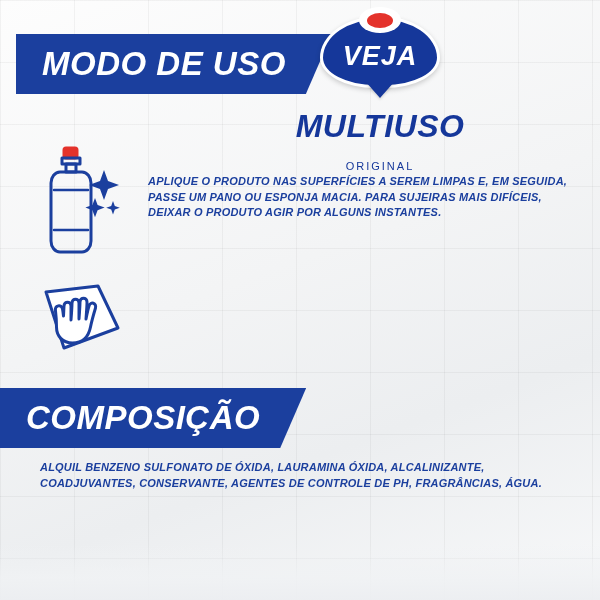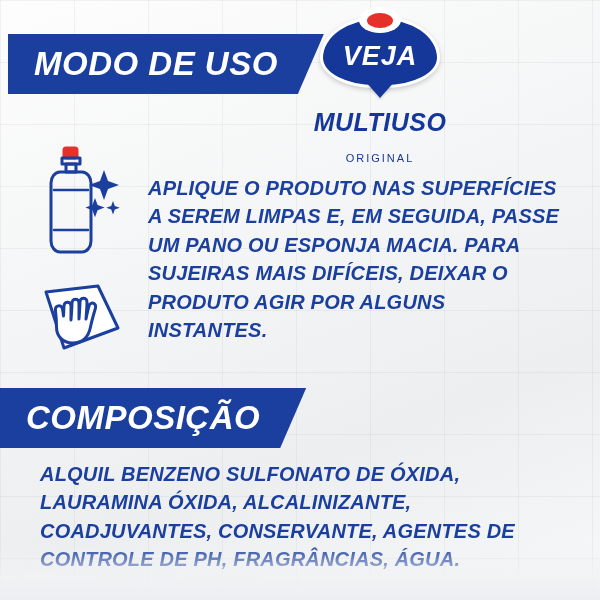--- a/index.html
+++ b/index.html
@@ -56,21 +56,21 @@
     padding: 6px 46px 8px 26px;
     clip-path: polygon(0 0, 100% 0, calc(100% - 26px) 100%, 0 100%);
     box-shadow: 0 2px 4px rgba(0,0,0,0.10);
   }
   .banner-text {
     font-size: 33px;
     line-height: 1;
     white-space: nowrap;
   }
   #banner-modo {
-    left: 8px;
+    left: 16px;
     top: 34px;
     height: 46px;
   }
   #banner-composicao {
     left: 0;
     top: 388px;
     height: 46px;
   }
 
   
@@ -143,37 +143,37 @@
   }
   .leaf-icon .dot {
     width: 26px;
     height: 15px;
     border-radius: 50%;
     background: #e4322b;
   }
   .logo-sub {
     margin-top: 20px;
     color: #15379a;
-    font-size: 25px;
+    font-size: 32px;
     font-weight: bold;
     font-style: italic;
     letter-spacing: 0.5px;
   }
   .logo-sub2 {
     margin-top: 15px;
     color: #15379a;
     font-size: 11px;
     letter-spacing: 2px;
   }
 
   
   .para {
     position: absolute;
     color: #1b3f9e;
-    font-size: 20px;
+    font-size: 11px;
     font-style: italic;
     font-weight: bold;
     line-height: 1.42;
     letter-spacing: 0.2px;
   }
   #para-1 { left: 148px; top: 174px; width: 420px; }
   #para-2 { left: 148px; top: 296px; width: 420px; }
   #para-3 { left: 40px;  top: 460px; width: 520px; }
 
   

